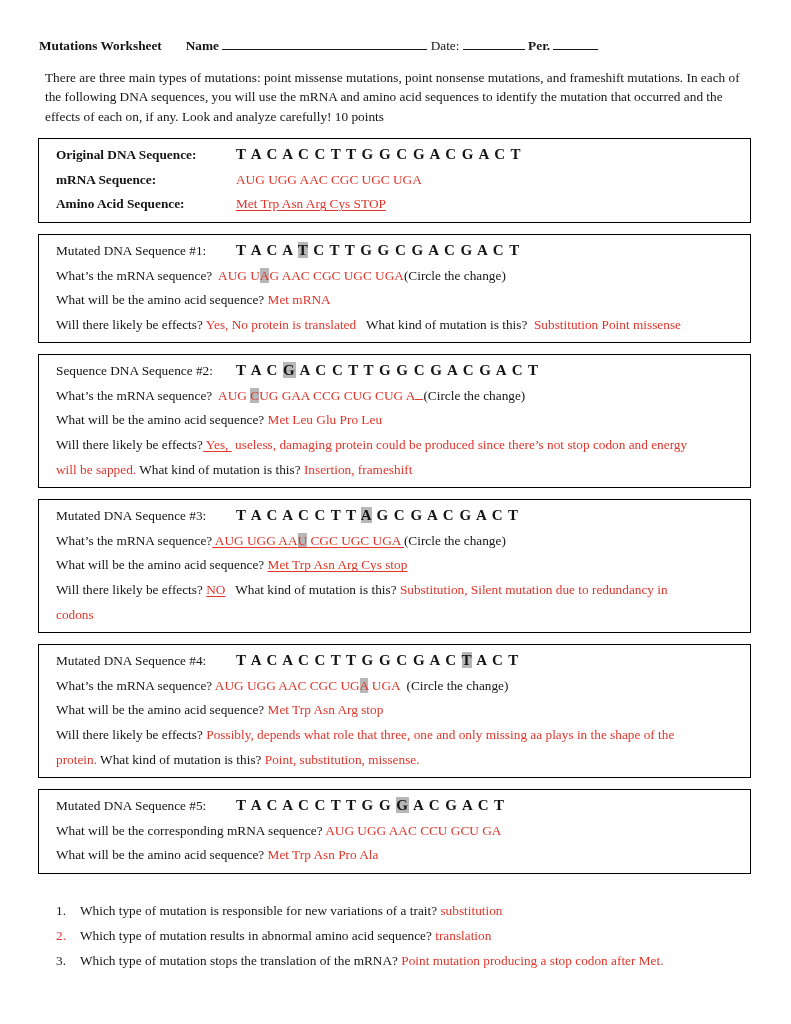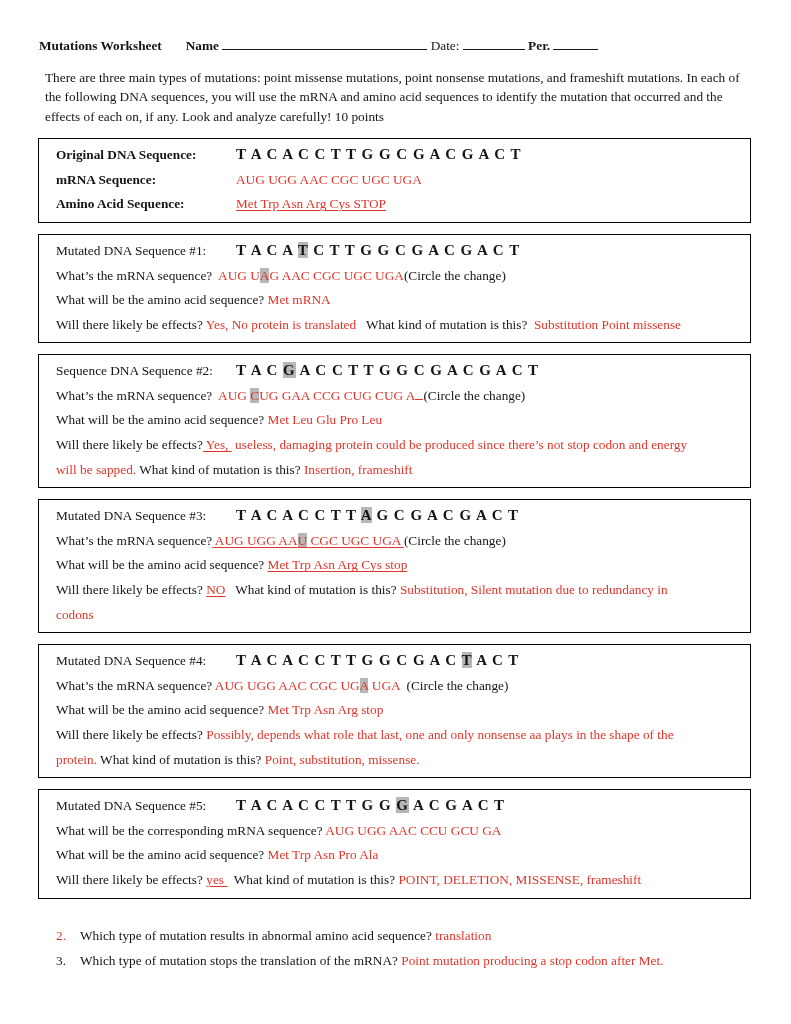--- a/index.html
+++ b/index.html
@@ -71,29 +71,29 @@
         <div class="line"><span class="lbl" style="min-width: 180px;">Mutated DNA Sequence #3:</span><span class="seq">T A C A C C T T </span><span class="hl seq">A</span><span class="seq"> G C G A C G A C T</span></div>
         <div class="line"><span class="">What’s the mRNA sequence?</span><span class="red u"> AUG UGG AA</span><span class="red u hl">U</span><span class="red u"> CGC UGC UGA </span><span class="">(Circle the change)</span></div>
         <div class="line"><span class="">What will be the amino acid sequence? </span><span class="red u">Met Trp Asn Arg Cys stop</span></div>
         <div class="line"><span class="">Will there likely be effects? </span><span class="red u">NO</span><span class="">   What kind of mutation is this? </span><span class="red">Substitution, Silent mutation due to redundancy in</span></div>
         <div class="line"><span class="red">codons</span></div>
       </div>
       <div class="box">
         <div class="line"><span class="lbl" style="min-width: 180px;">Mutated DNA Sequence #4:</span><span class="seq">T A C A C C T T G G C G A C </span><span class="hl seq">T</span><span class="seq"> A C T</span></div>
         <div class="line"><span class="">What’s the mRNA sequence? </span><span class="red">AUG UGG AAC CGC UG</span><span class="red hl">A</span><span class="red"> UGA</span><span class="">  (Circle the change)</span></div>
         <div class="line"><span class="">What will be the amino acid sequence? </span><span class="red">Met Trp Asn Arg stop</span></div>
-        <div class="line"><span class="">Will there likely be effects? </span><span class="red">Possibly, depends what role that last, one and only nonsense aa plays in the shape of the</span></div>
+        <div class="line"><span class="">Will there likely be effects? </span><span class="red">Possibly, depends what role that three, one and only missing aa plays in the shape of the</span></div>
         <div class="line"><span class="red">protein.</span><span class=""> What kind of mutation is this? </span><span class="red">Point, substitution, missense.</span></div>
       </div>
       <div class="box">
         <div class="line"><span class="lbl" style="min-width: 180px;">Mutated DNA Sequence #5:</span><span class="seq">T A C A C C T T G G </span><span class="hl seq">G</span><span class="seq"> A C G A C T</span></div>
         <div class="line"><span class="">What will be the corresponding mRNA sequence? </span><span class="red">AUG UGG AAC CCU GCU GA</span></div>
         <div class="line"><span class="">What will be the amino acid sequence? </span><span class="red">Met Trp Asn Pro Ala</span></div>
-        <div class="line"><span class="">Will there likely be effects? </span><span class="red u">yes </span><span class="">  What kind of mutation is this? </span><span class="red">POINT, DELETION, MISSENSE, frameshift</span></div>
       </div>
     </div>
 
   <div class="questions" id="questions">
+      <div class="q"><span class="qnum">1.</span><span class="">Which type of mutation is responsible for new variations of a trait? </span><span class="red">substitution</span></div>
       <div class="q"><span class="qnum red">2.</span><span class="">Which type of mutation results in abnormal amino acid sequence? </span><span class="red">translation</span></div>
       <div class="q"><span class="qnum">3.</span><span class="">Which type of mutation stops the translation of the mRNA? </span><span class="red">Point mutation producing a stop codon after Met.</span></div>
     </div>
 
 </div>
 
 </body></html>

